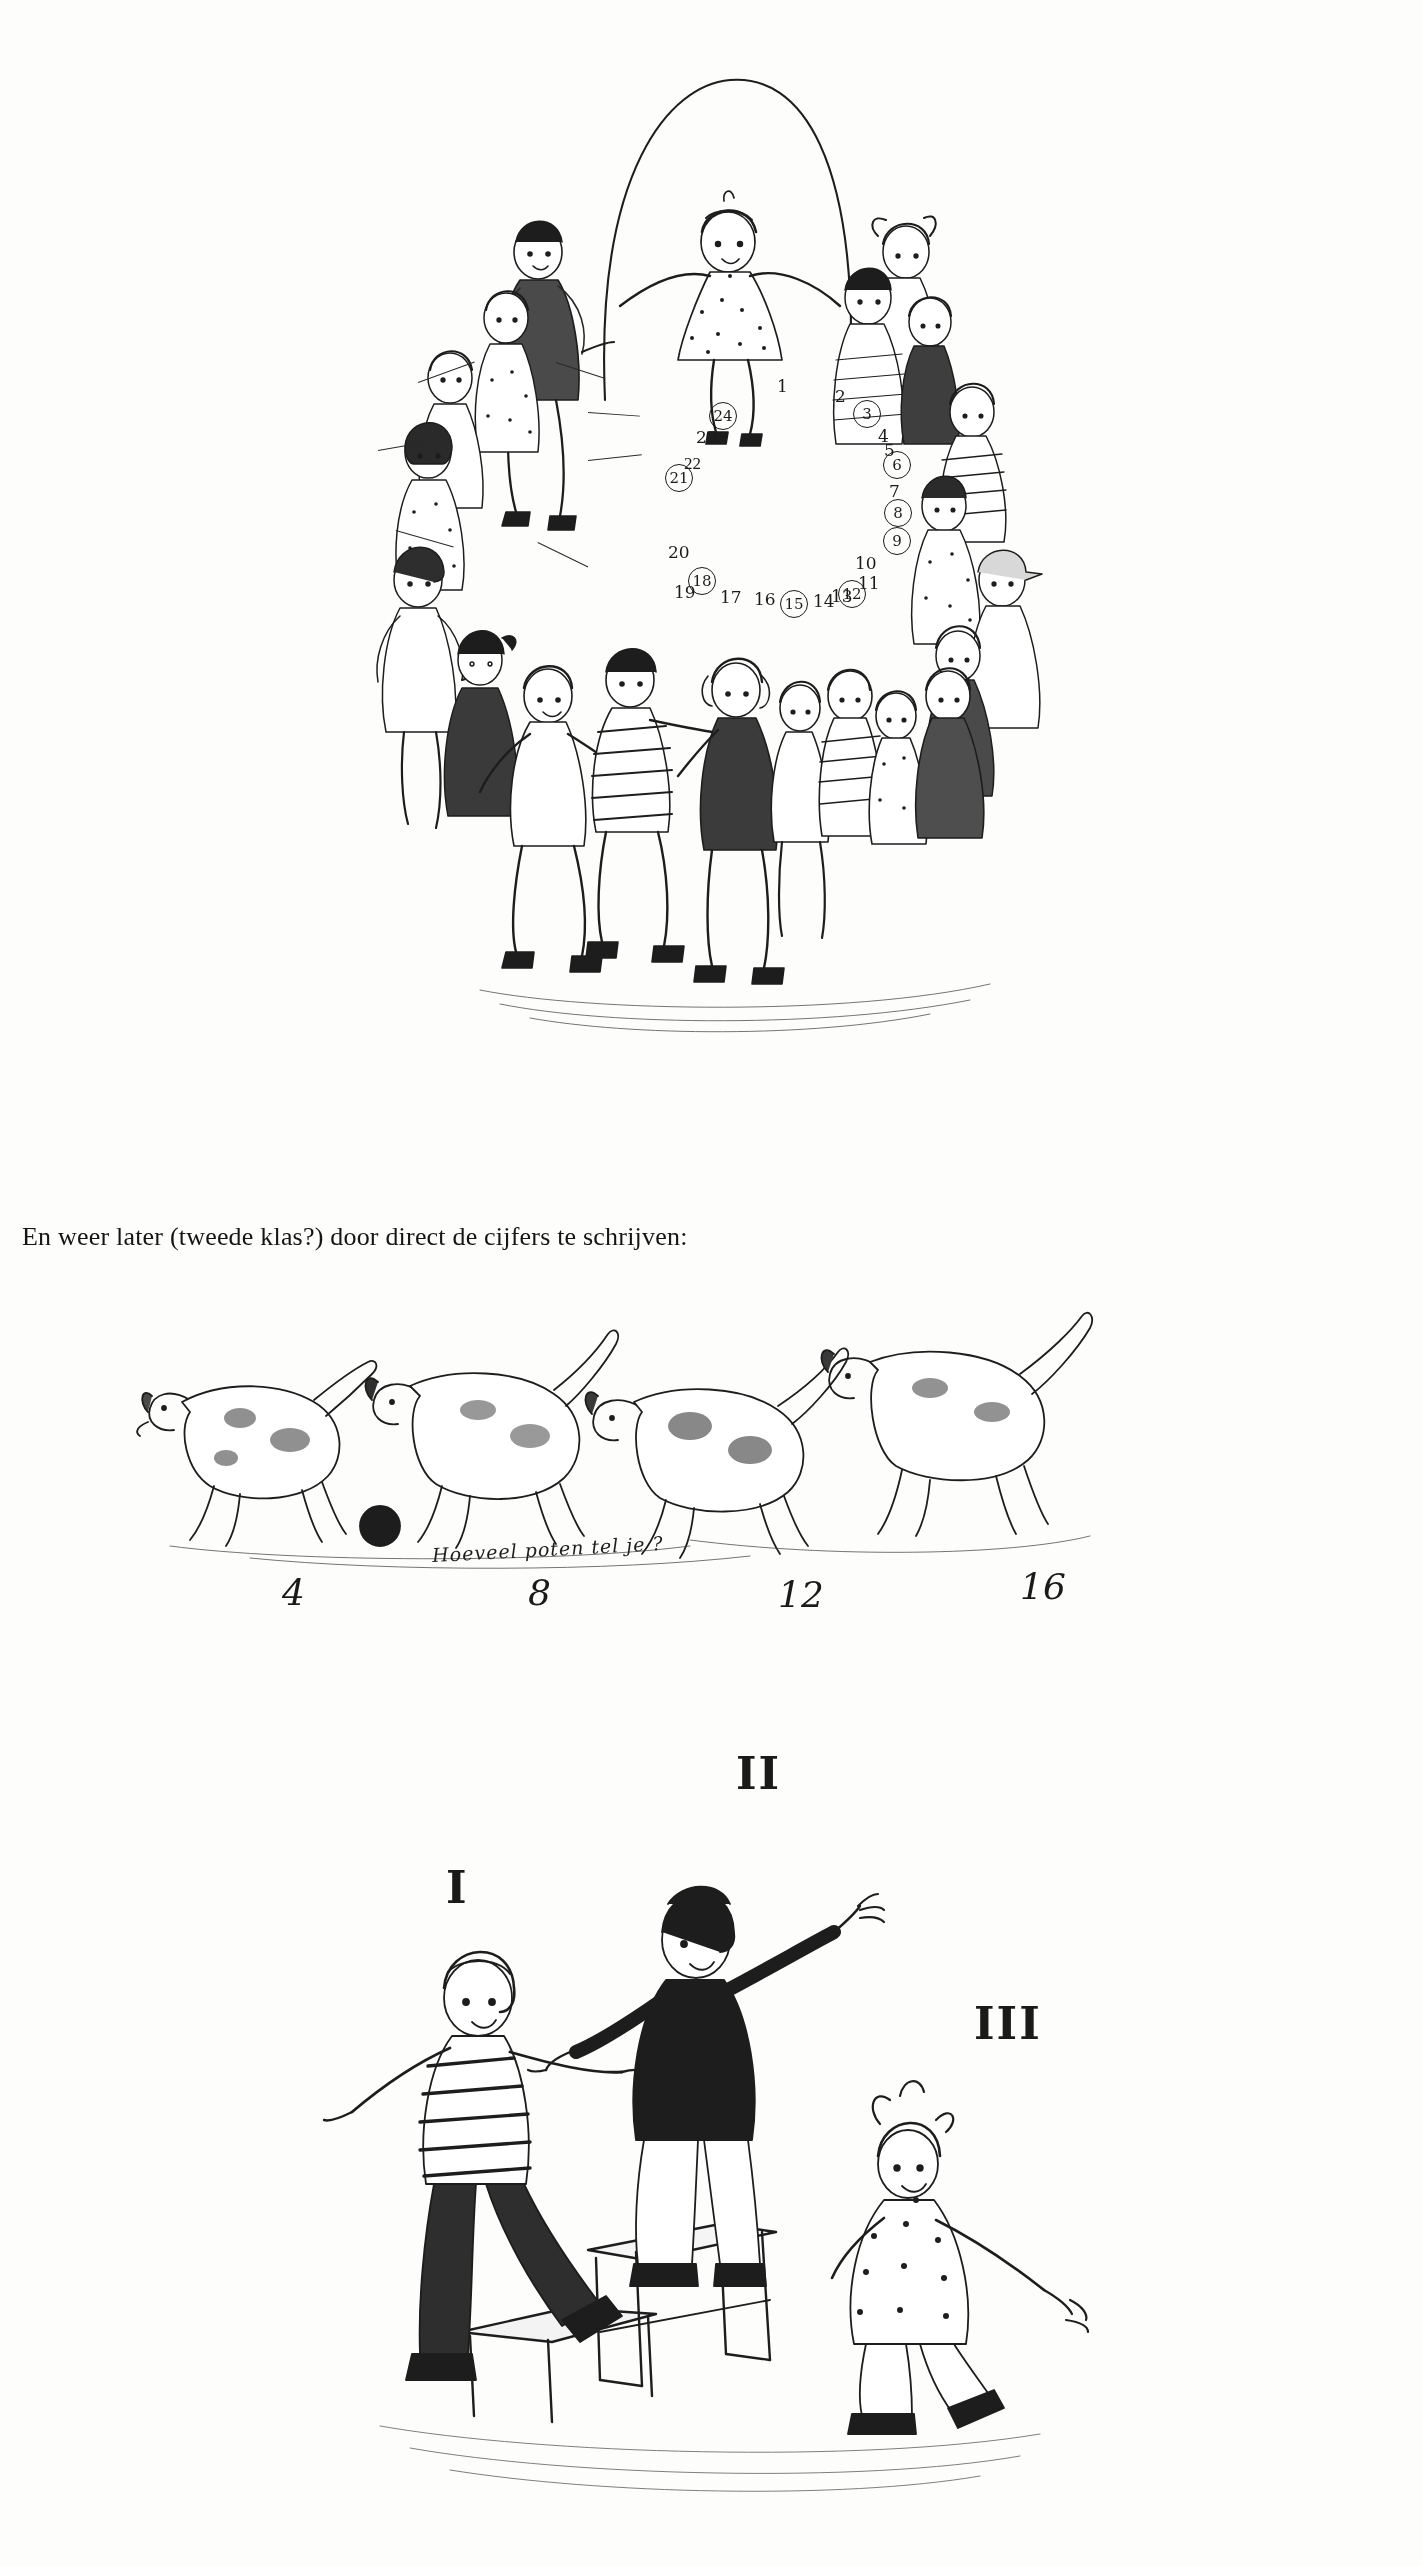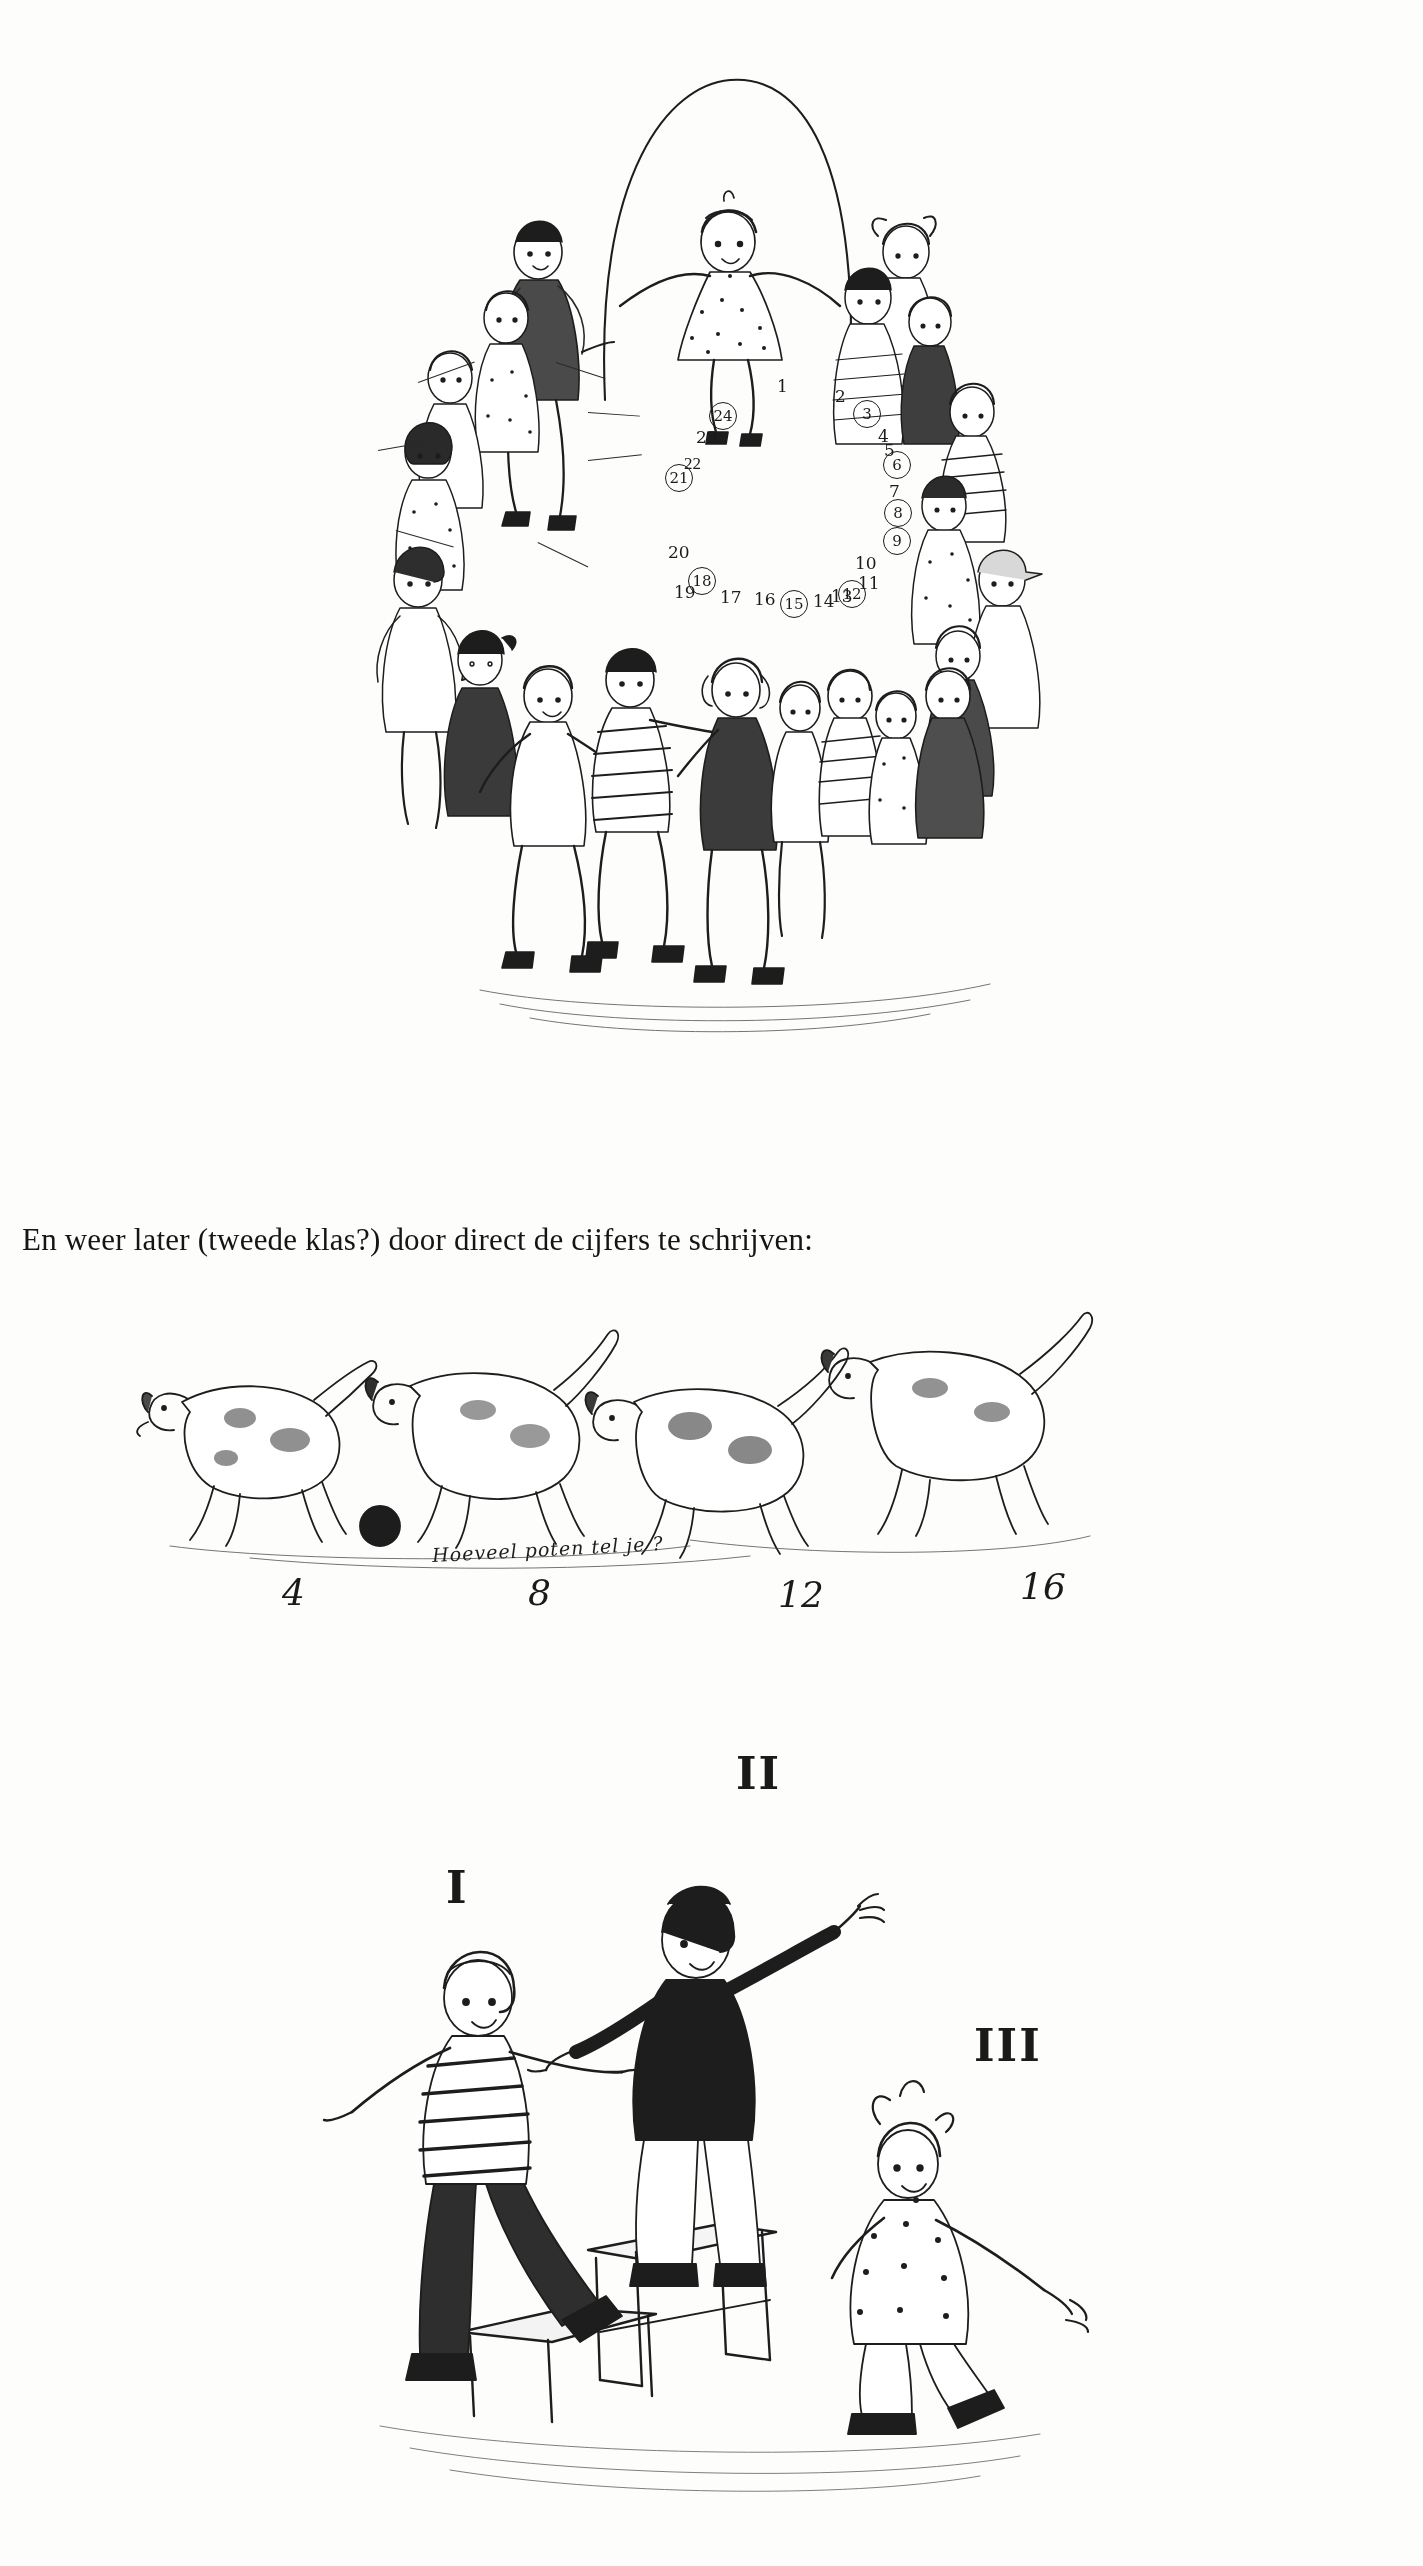--- a/index.html
+++ b/index.html
@@ -26,21 +26,21 @@
   .illu {
     position: absolute;
     overflow: hidden;
   }
   .illu svg { display: block; }
 
   
   .bodytext {
     position: absolute;
     font-family: "Liberation Serif", serif;
-    font-size: 31px;
+    font-size: 26px;
     letter-spacing: 0.2px;
     color: #151515;
     white-space: nowrap;
   }
 
   
   .handnum {
     position: absolute;
     font-family: "DejaVu Serif", serif;
     font-size: 36px;
@@ -496,21 +496,21 @@
   <div class="handcaption" style="left:432px; top:1538px;">Hoeveel poten tel je ?</div>
 
   <div class="handnum" style="left:282px; top:1572px;">4</div>
   <div class="handnum" style="left:528px; top:1572px;">8</div>
   <div class="handnum" style="left:778px; top:1574px;">12</div>
   <div class="handnum" style="left:1020px; top:1566px;">16</div>
 
 
   <div class="roman" style="left:446px; top:1862px;">I</div>
   <div class="roman" style="left:736px; top:1748px;">II</div>
-  <div class="roman" style="left:974px; top:1998px;margin-top:22px;">III</div>
+  <div class="roman" style="left:974px; top:1998px;">III</div>
 
   <div class="illu" style="left:300px; top:1820px; width:820px; height:720px;">
     <svg viewBox="0 0 820 720" width="820" height="720" aria-hidden="true">
       <g stroke="#1d1d1d" fill="none" stroke-linecap="round" stroke-linejoin="round">
 
         <g stroke-width="2.4">
           <path d="M160 512 L 268 488 L 356 494 L 252 522 Z" fill="#f3f3f3"></path>
           <path d="M288 430 L 420 404 L 476 412 L 346 440 Z" fill="#f5f5f5"></path>
           <path d="M296 438 L 300 560"></path>
           <path d="M336 432 L 342 566"></path>

